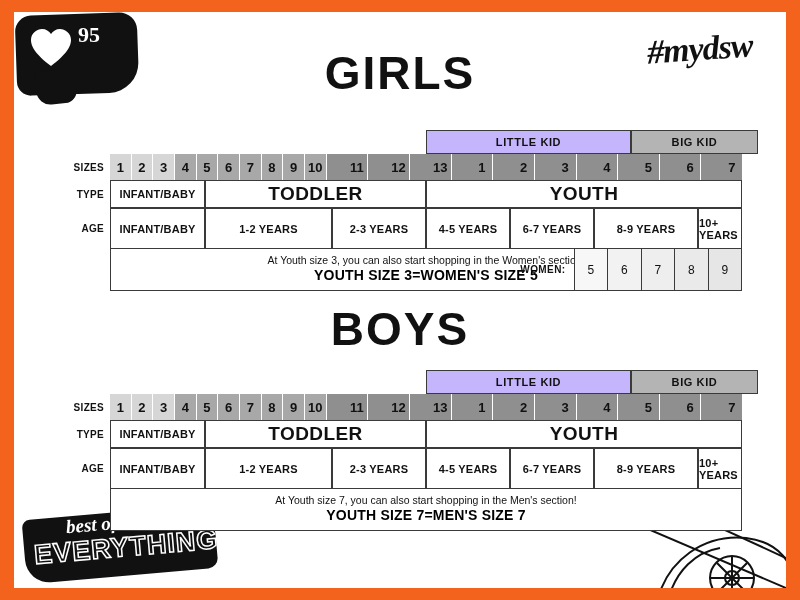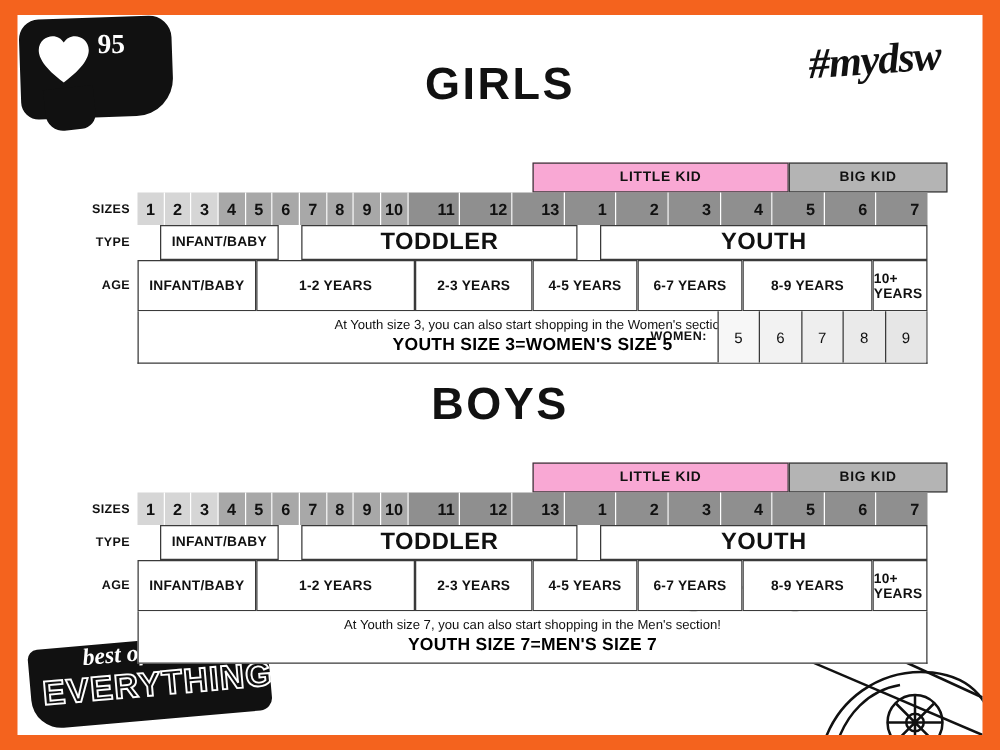--- a/index.html
+++ b/index.html
@@ -69,21 +69,21 @@
     -webkit-text-stroke: 1.5px #fff;
     transform: rotate(-5deg);
   }
   .shoe-art {
     position: absolute; right: -10px; bottom: -20px; width: 260px; height: 170px;
   }
 
   
   .title {
     text-align: center;
-    font-size: 36px;
+    font-size: 46px;
     font-weight: bold;
     letter-spacing: 2px;
     color: #111;
     font-family: "Liberation Sans", sans-serif;
   }
   .title-girls { position: absolute; left: 0; right: 0; top: 34px; }
   .title-boys  { position: absolute; left: 0; right: 0; top: 290px; }
 
   
   .chart { position: absolute; }
@@ -99,38 +99,38 @@
   }
 
   
   .kidband { height: 24px; }
   .kidband .spacer { border: none; background: transparent; }
   .cellband {
     display: flex; align-items: center; justify-content: center;
     font-size: 11px; font-weight: bold; letter-spacing: .6px; color: #111;
     border: 1px solid #3a3a3a;
   }
-  .band-little { background: #f9a8d4; }
+  .band-little { background: #c4b5fd; }
   .band-big    { background: #b4b4b4; }
 
   
   .sizes { height: 26px; text-align: right; }
   .szcell {
     flex: 1 1 0; min-width: 0;
     display: flex; align-items: center; justify-content: center;
     font-size: 13px; font-weight: bold; color: #111;
     border-right: 1px solid #ffffff;
   }
   .sz-inf  { background: #d6d6d6; }
   .sz-tod  { background: #a8a8a8; }
   .sz-you  { background: #8f8f8f; padding-left: 20px; }
   .szcell:last-child { border-right: none; }
 
   
-  .type { height: 28px; gap: 18px; }
+  .type { height: 28px; }
   .tcell {
     display: flex; align-items: center; justify-content: center;
     border: 1px solid #3a3a3a; background: #fff; color: #111;
   }
   .tcell.small { font-size: 11px; font-weight: bold; letter-spacing: .2px; }
   .tcell.big   { font-size: 19px; font-weight: bold; letter-spacing: .4px; }
 
   
   .age { height: 41px; }
   .acell {

